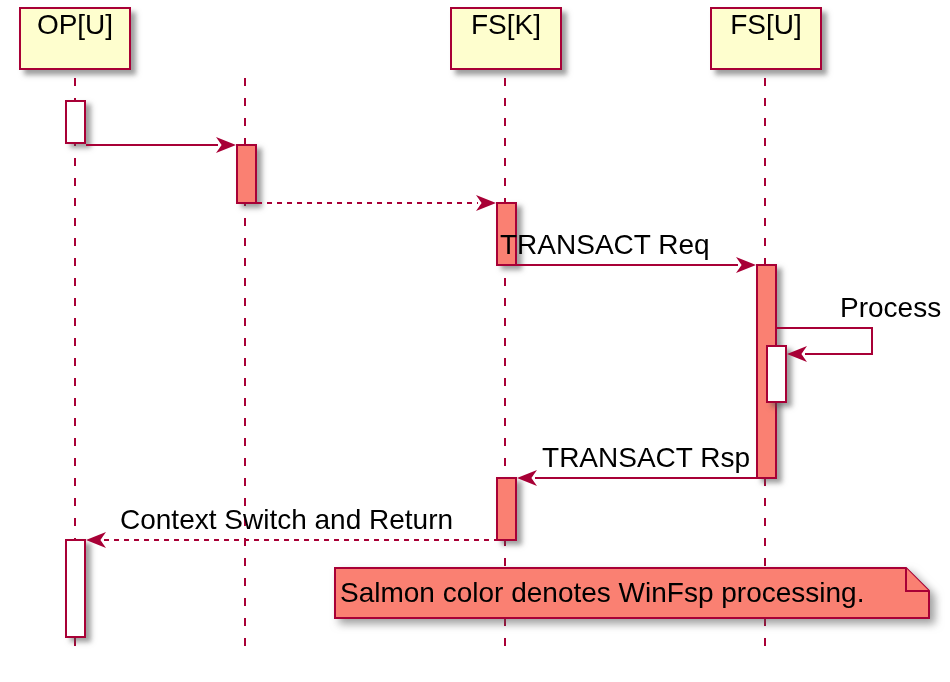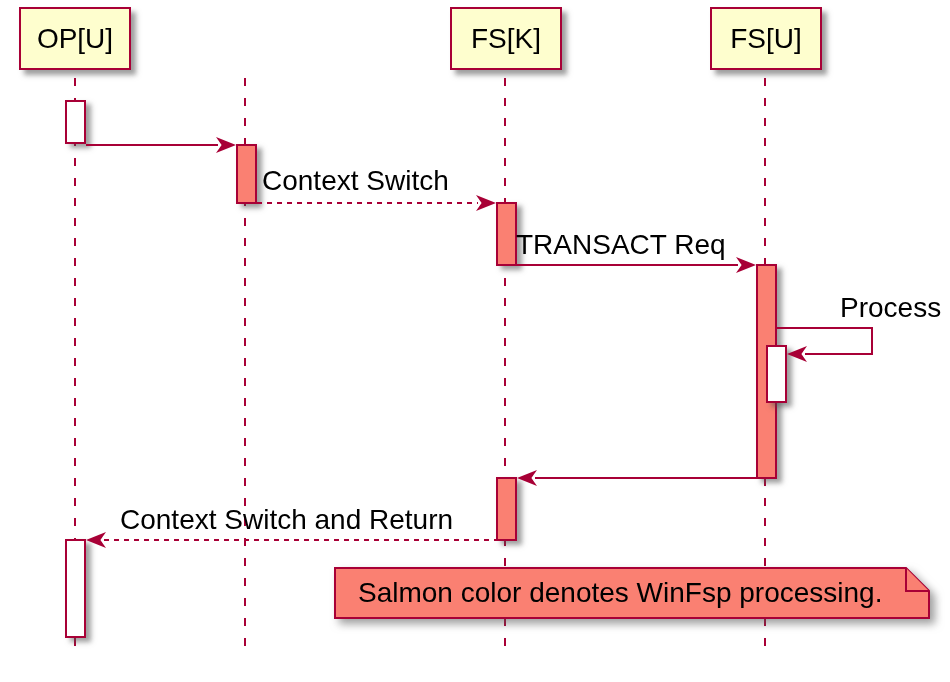--- a/index.html
+++ b/index.html
@@ -16,21 +16,21 @@
     background: repeating-linear-gradient(180deg, var(--stroke,#A80036) 0 8px, transparent 8px 20px);
   }
   .participant {
     position: absolute;
     box-sizing: border-box;
     height: 63px;
     background: var(--box-fill,#FEFECE);
     border: 2px solid var(--stroke,#A80036);
     color: var(--text,#000);
     font-size: 28px;
-    display: flex; align-items: center; justify-content: center;
+    display: flex; justify-content: center;
     box-shadow: 5px 5px 5px rgba(80,80,80,0.55);
   }
   .act {
     position: absolute;
     box-sizing: border-box;
     width: 21px;
     border: 2px solid var(--stroke,#A80036);
     box-shadow: 5px 4px 5px rgba(80,80,80,0.55);
   }
   .act.salmon { background: var(--salmon,#FA8072); }
@@ -58,21 +58,21 @@
   .mlabel {
     position: absolute;
     color: var(--text,#000);
     font-size: 28px;
     white-space: nowrap;
     line-height: 1.1;
   }
   .note {
     position: absolute;
     display: flex; align-items: center;
-    padding-left: 24px;
+    padding-left: 6px;
     box-sizing: border-box;
     color: var(--text,#000);
     font-size: 28px;
     white-space: nowrap;
   }
   .note svg { position: absolute; left:0; top:0; filter: drop-shadow(5px 5px 4px rgba(80,80,80,0.55)); }
   .note span { position: relative; }
 </style>
 </head>
 <body>
@@ -98,34 +98,34 @@
   <div class="act salmon" style="left:236px; top:144px; height:60px;"></div>
   <div class="act salmon" style="left:496px; top:202px; height:64px;"></div>
   <div class="act salmon" style="left:756px; top:264px; height:215px;"></div>
   <div class="act white" style="left:766px; top:345px; height:58px;"></div>
   <div class="act salmon" style="left:496px; top:477px; height:64px;"></div>
   <div class="act white" style="left:65px;  top:539px; height:99px;"></div>
 
   <div class="mline" style="left:86px; top:144px; width:132px;"></div>
   <div class="head right" style="left:216px; top:137px;"></div>
 
-  <div class="mlabel" style="left:262px; top:166px;">Context Switch</div>
   <div class="mline dashed" style="left:257px; top:202px; width:221px;"></div>
   <div class="head right" style="left:476px; top:195px;"></div>
 
-  <div class="mlabel" style="left:516px; top:230px;">TRANSACT Req</div>
+  <div class="mlabel" style="left:500px; top:230px;">TRANSACT Req</div>
   <div class="mline" style="left:517px; top:264px; width:221px;"></div>
   <div class="head right" style="left:736px; top:257px;"></div>
 
   <div class="mlabel" style="left:840px; top:293px;">Process</div>
   <div class="mline" style="left:777px; top:327px; width:96px;"></div>
   <div class="vline" style="left:871px; top:327px; height:28px;"></div>
   <div class="mline" style="left:805px; top:353px; width:68px;"></div>
   <div class="head left" style="left:787px; top:346px;"></div>
 
+  <div class="mlabel" style="left:450px; top:443px; width:300px; text-align:right;">TRANSACT Rsp</div>
   <div class="mline" style="left:535px; top:477px; width:221px;"></div>
   <div class="head left" style="left:517px; top:470px;"></div>
 
   <div class="mlabel" style="left:120px; top:505px;">Context Switch and Return</div>
   <div class="mline dashed" style="left:104px; top:539px; width:392px;"></div>
   <div class="head left" style="left:86px; top:532px;"></div>
 
   <div class="note" style="left:334px; top:567px; width:596px; height:52px;">
     <svg width="596" height="52" viewBox="0 0 596 52">
       <path d="M1 1 L572 1 L595 24 L595 51 L1 51 Z" fill="#FA8072" stroke="#A80036" stroke-width="2"></path>

